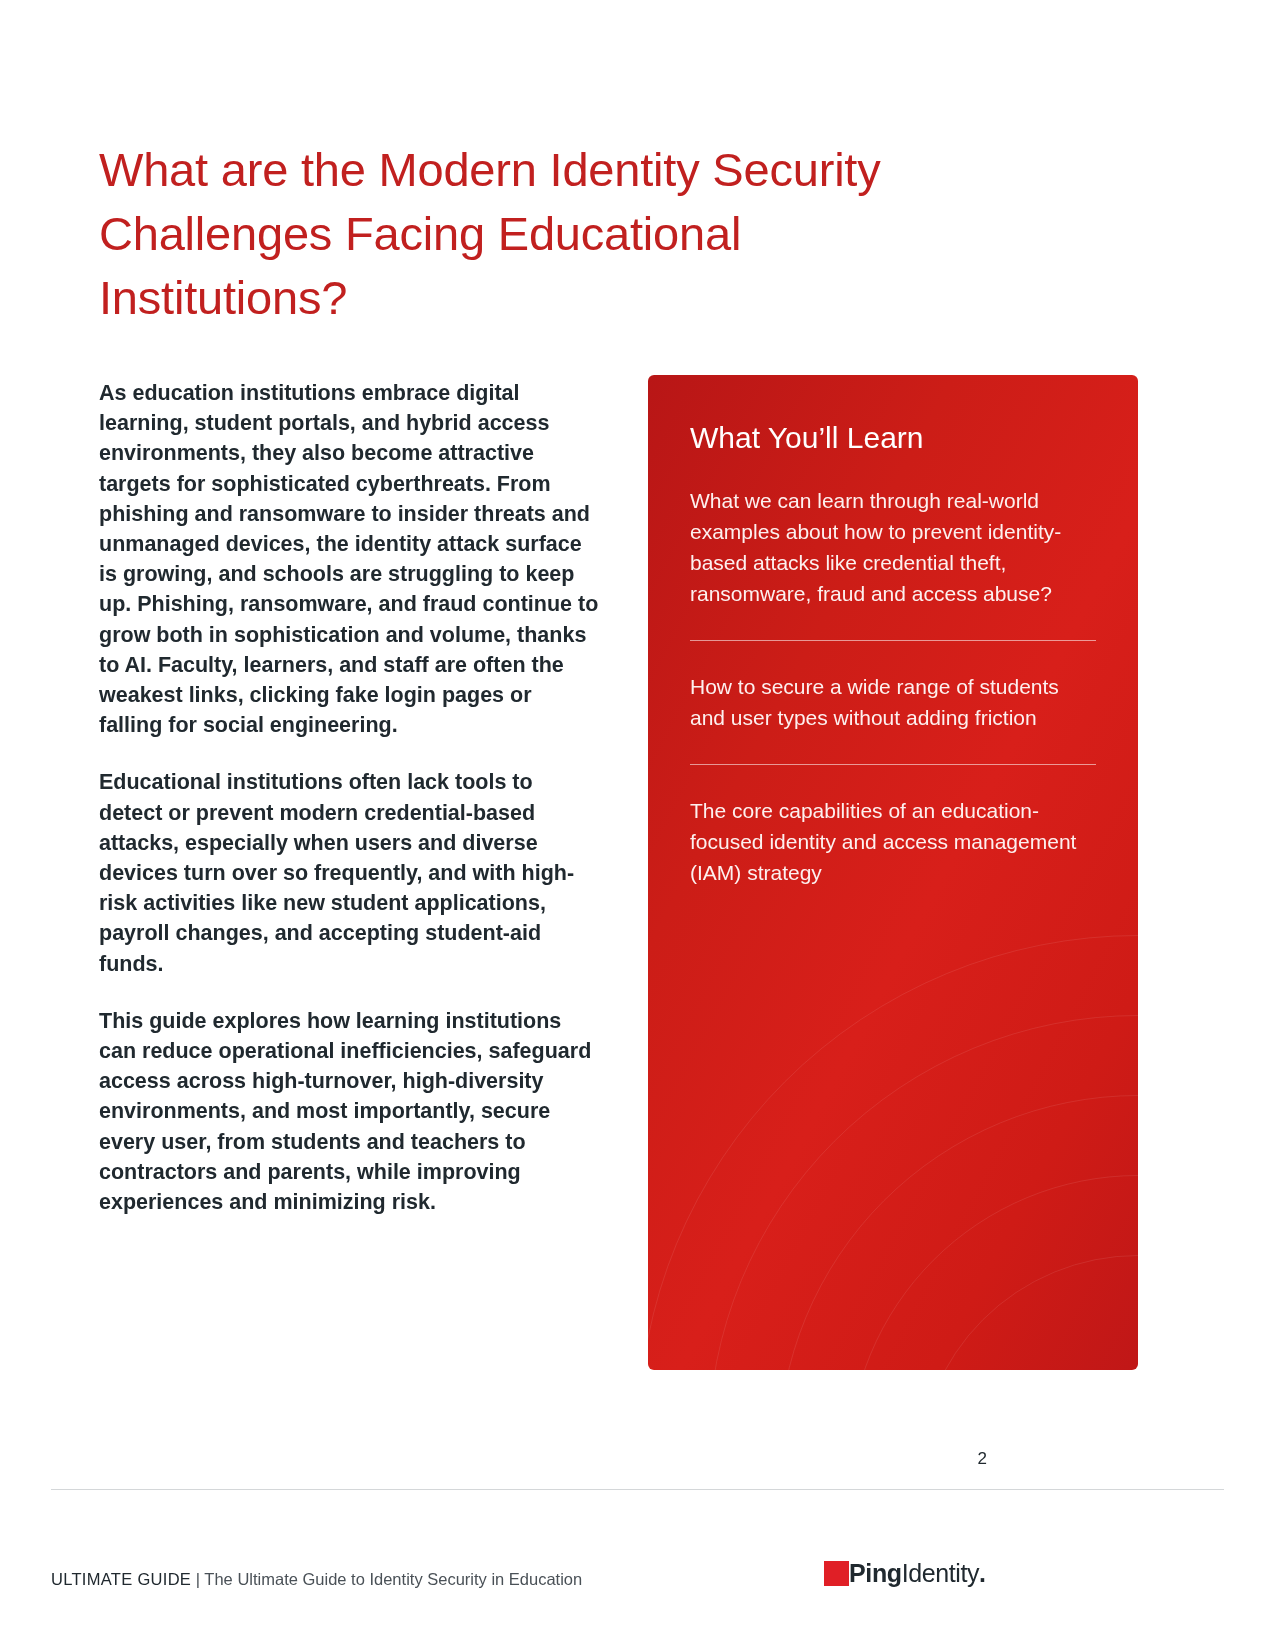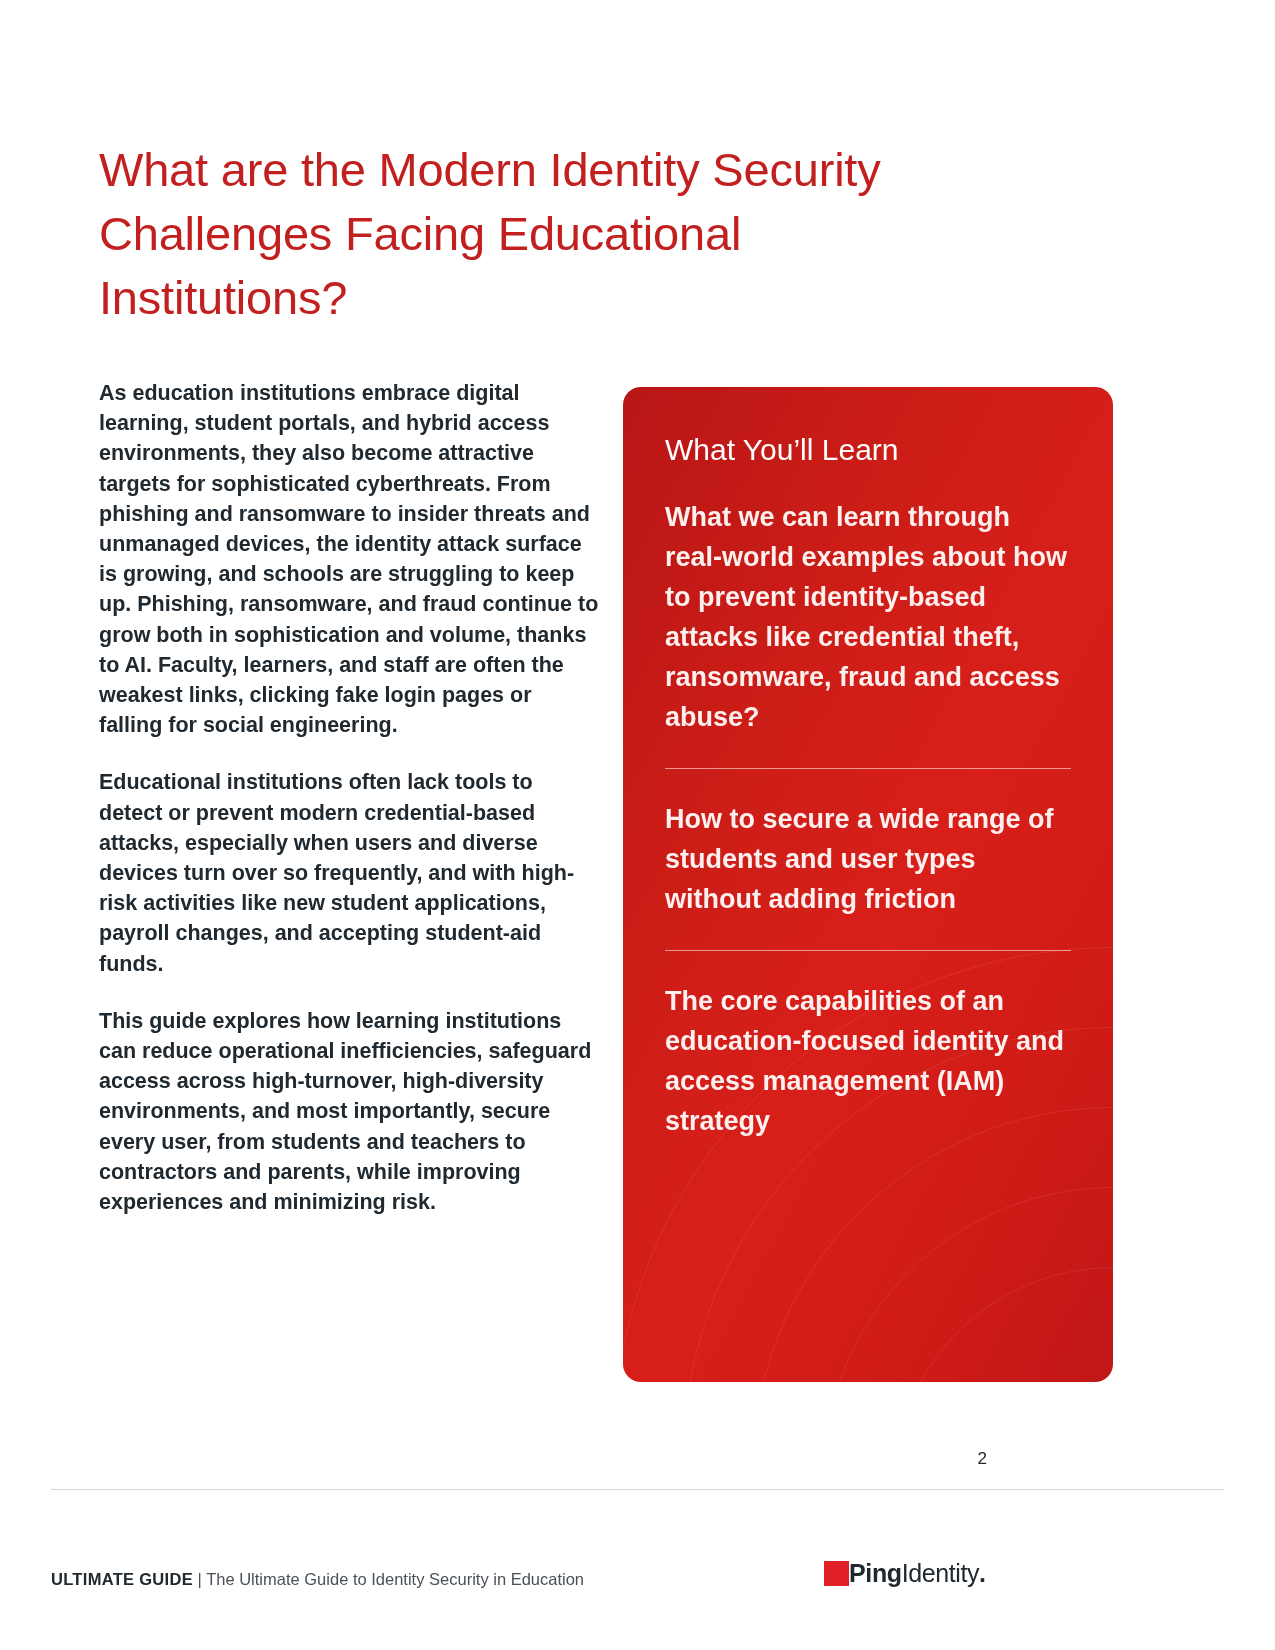--- a/index.html
+++ b/index.html
@@ -50,29 +50,28 @@
     font-size: 21.5px;
     line-height: 30.2px;
     font-weight: 700;
     margin-bottom: 27px;
   }
   .body-col p:last-child { margin-bottom: 0; }
 
   
   .callout {
     position: absolute;
-    left: 623px;
+    left: 648px;
     top: 375px;
     width: 490px;
     height: 995px;
-    border-radius: 18px;
+    border-radius: 6px;
     background:
       linear-gradient(118deg, #b81616 0%, #cc1d17 30%, #d81f1a 55%, #cf1b16 80%, #c01717 100%);
     overflow: hidden;
-    margin-top: 12px;
   }
 
   
   .callout .arc {
     position: absolute;
     border: 1.6px solid rgba(255,255,255,0.085);
     border-radius: 50%;
     pointer-events: none;
   }
   .arc-1 { width: 1000px; height: 1000px; left: -10px;  top: 560px; }
@@ -90,23 +89,23 @@
   .callout-title {
     color: #ffffff;
     font-size: 30px;
     line-height: 38px;
     font-weight: 400;
     margin-bottom: 28px;
   }
 
   .callout-item {
     color: #fdf0ef;
-    font-size: 27px;
-    line-height: 40px;
-    font-weight: 700;
+    font-size: 21px;
+    line-height: 31px;
+    font-weight: 400;
   }
 
   .callout-divider {
     height: 1px;
     background: rgba(255,255,255,0.55);
     margin: 31px 0 30px 0;
   }
 
   
   .page-number {
@@ -132,21 +131,21 @@
   .footer-text {
     position: absolute;
     left: 51px;
     top: 1568px;
     font-size: 16.5px;
     line-height: 22px;
     color: #4a5157;
     white-space: nowrap;
   }
   .footer-text .strong {
-    font-weight: 700;
+    font-weight: 400;
     color: #20292f;
     letter-spacing: 0.3px;
   }
 
   .brand {
     position: absolute;
     right: 51px;
     top: 1560px;
     display: flex;
     align-items: center;

